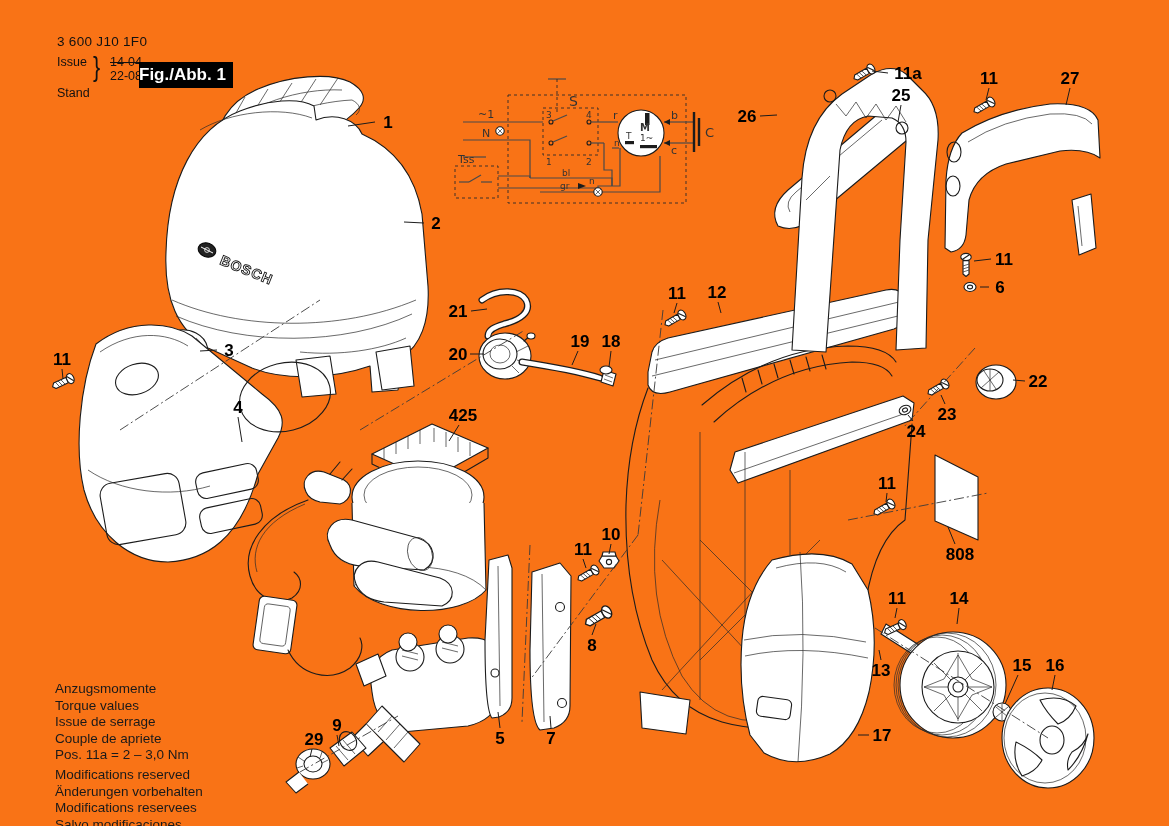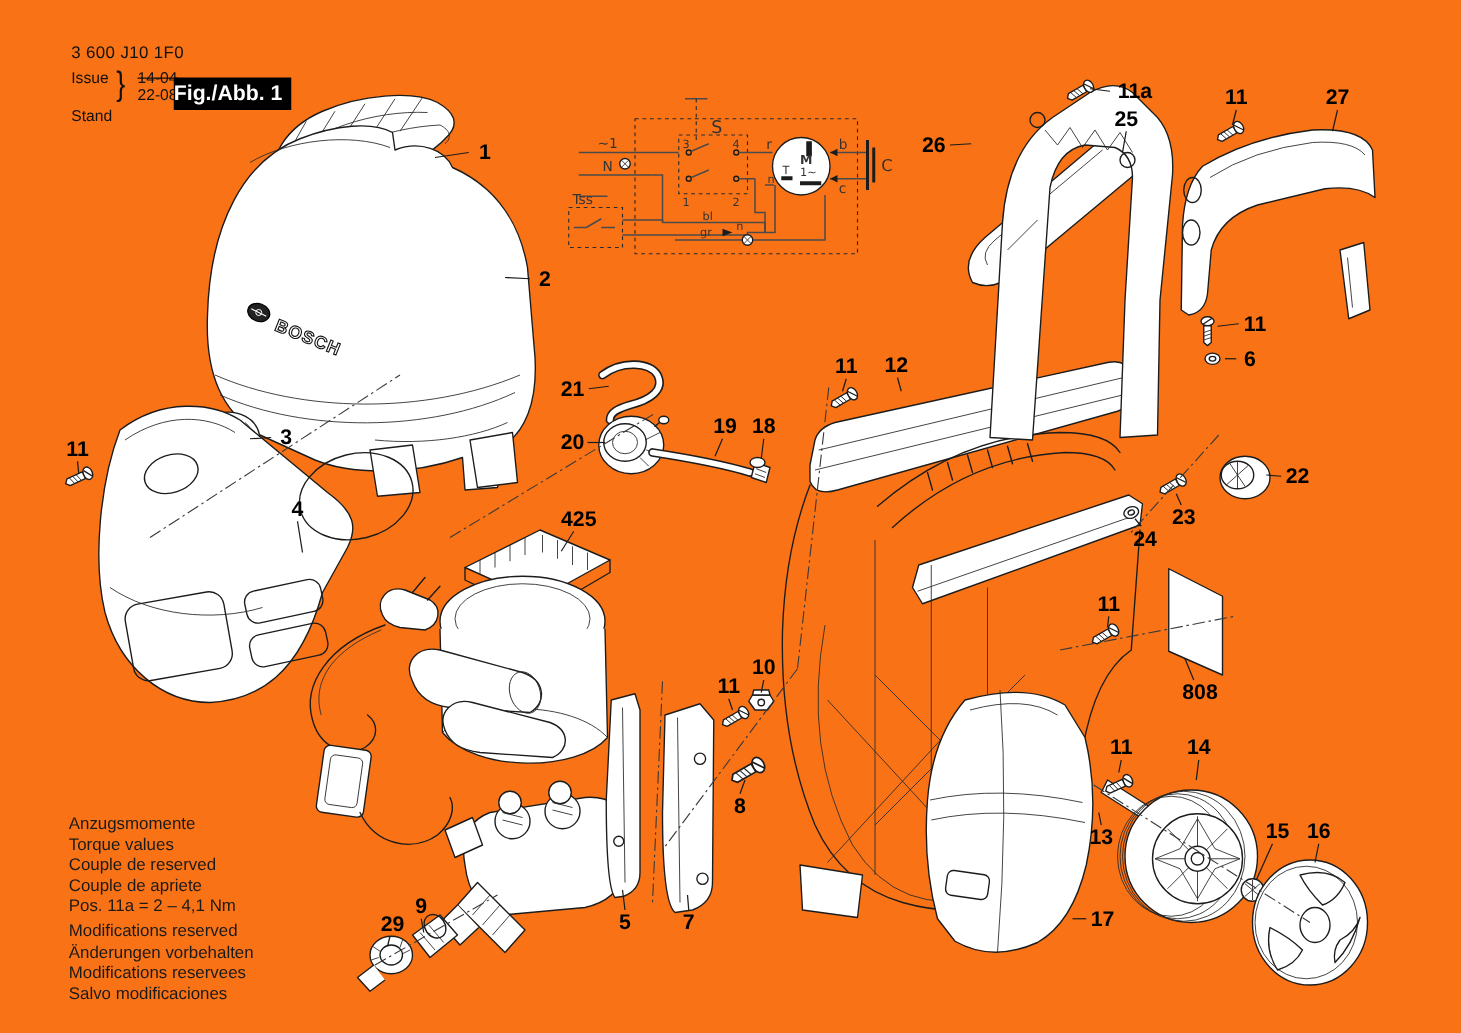--- a/index.html
+++ b/index.html
@@ -16,21 +16,21 @@
   .leader{stroke:#1c1c1c;stroke-width:1;}
   .circ-label{font:11px "DejaVu Sans",sans-serif;fill:#333;}
   .hdr-pn{position:absolute;left:57px;top:34px;font-size:13.5px;letter-spacing:.3px;}
   .hdr-issue{position:absolute;left:57px;top:55px;font-size:12.5px;}
   .hdr-stand{position:absolute;left:57px;top:86px;font-size:12.5px;}
   .hdr-brace{position:absolute;left:92px;top:52px;font-size:27px;font-weight:400;transform:scaleX(.8);}
   .hdr-issue-val{position:absolute;left:110px;top:55px;font-size:12.5px;text-decoration:line-through;}
   .hdr-stand-val{position:absolute;left:110px;top:69px;font-size:12.5px;}
   .figbox{position:absolute;left:139px;top:62px;width:94px;height:26px;background:#000;color:#fff;
           font-weight:bold;font-size:17px;display:flex;align-items:center;}
-  .notes{position:absolute;left:55px;font-size:13.5px;line-height:16.5px;color:#1a1a1a;}
+  .notes{position:absolute;left:55px;font-size:13.5px;line-height:16.5px;color:#1a1a1a;margin-top:30px;}
   .notes-torque{top:651px;}
   .notes-mod{top:737px;}
 </style>
 </head>
 <body>
 
 <div class="page">
 
   <div class="hdr-pn">3 600 J10 1F0</div>
   <div class="hdr-issue">Issue</div>
@@ -38,23 +38,23 @@
   <div class="hdr-brace">}</div>
   <div class="hdr-issue-val">14-04</div>
   <div class="hdr-stand-val">22-08-04</div>
   <div class="figbox">
     <span>Fig./Abb. 1</span>
   </div>
 
   <div class="notes notes-torque">
     <div>Anzugsmomente</div>
     <div>Torque values</div>
-    <div>Couple de reserved</div>
+    <div>Issue de serrage</div>
     <div>Couple de apriete</div>
-    <div>Pos. 11a = 2 – 4,1 Nm</div>
+    <div>Pos. 11a = 2 – 3,0 Nm</div>
   </div>
   <div class="notes notes-mod">
     <div>Modifications reserved</div>
     <div>Änderungen vorbehalten</div>
     <div>Modifications reservees</div>
     <div>Salvo modificaciones</div>
   </div>
 
   <svg width="1169" height="826" viewBox="0 0 1169 826">
     <defs>

